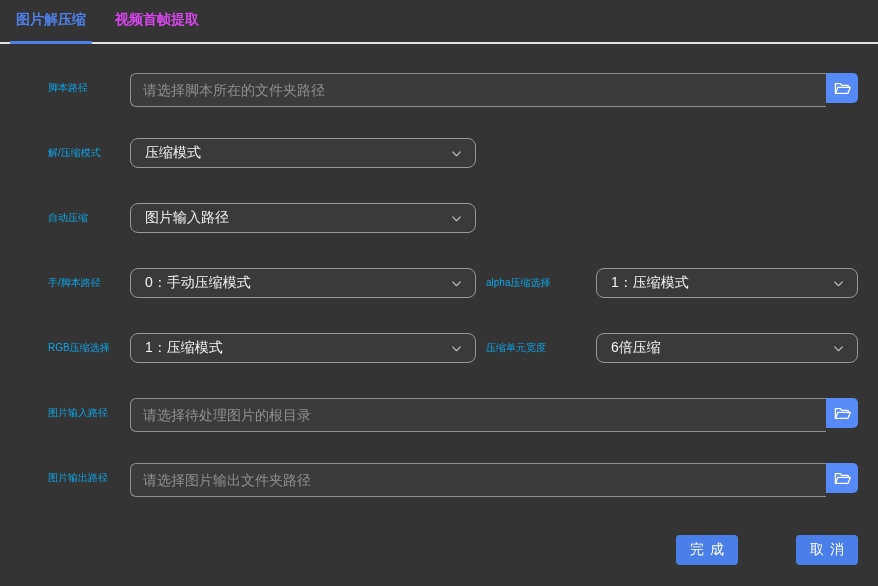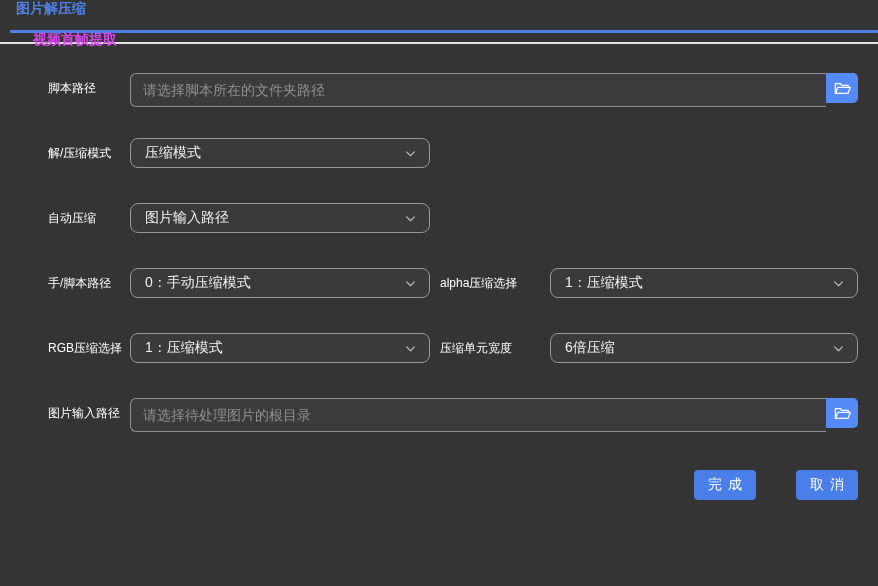--- a/index.html
+++ b/index.html
@@ -10,25 +10,25 @@
     background: #343434;
     overflow: hidden;
     font-family: "Liberation Sans", "DejaVu Sans", sans-serif;
     -webkit-font-smoothing: antialiased;
   }
   .window { width: 878px; height: 586px; box-sizing: border-box; }
 
   
   .tabbar {
     display: flex;
+    align-items: flex-end;
     padding-left: 10px;
     border-bottom: 2px solid #e2e2e2;
     height: 44px;
     box-sizing: border-box;
-    flex-direction: column;
   }
   .tab {
     position: relative;
     padding: 0 6px 13px 6px;
     font-size: 14px;
     font-weight: 600;
     color: #d946ef;
     cursor: pointer;
     white-space: nowrap;
   }
@@ -46,22 +46,22 @@
   .form { padding: 29px 20px 0 48px; }
   .row {
     display: flex;
     align-items: center;
     height: 30px;
     margin-bottom: 35px;
   }
   .field-label {
     width: 82px;
     flex-shrink: 0;
-    font-size: 12px;
-    color: #ffffff;
+    font-size: 10px;
+    color: #0ea5e9;
     white-space: nowrap;
   }
   .field-label.second {
     margin-left: 10px;
     width: 95px;
     padding-right: 15px;
     box-sizing: content-box;
   }
 
   
@@ -108,29 +108,29 @@
     padding: 0 12px 0 14px;
     cursor: pointer;
   }
   .select-value {
     flex: 1;
     font-size: 14px;
     color: #f2f2f2;
     white-space: nowrap;
     overflow: hidden;
   }
-  .select.left { width: 300px; flex: none; }
+  .select.left { width: 346px; flex: none; }
   .select.right { flex: 1; }
   .chevron { flex-shrink: 0; margin-left: 8px; }
 
   
   .footer {
     display: flex;
     justify-content: flex-end;
-    gap: 40px;
+    gap: 58px;
     padding: 7px 20px 0 0;
   }
   .btn {
     min-width: 62px;
     height: 30px;
     background: #4a7fe9;
     color: #ffffff;
     border: none;
     border-radius: 4px;
     font-size: 14px;
@@ -233,20 +233,32 @@
         <input class="path-input" type="text" placeholder="请选择待处理图片的根目录" style="">
         <button class="folder-btn">
           <svg width="17" height="15" viewBox="0 0 24 20" fill="none" stroke="#ffffff" stroke-width="1.8" stroke-linejoin="round">
             <path d="M2 17 V3 h7 l2 2.5 h9 v3"></path>
             <path d="M2 17 l3.4-8.5 H23 L19.6 17 Z"></path>
           </svg>
         </button>
       </div>
     </div>
 
+    <div class="row">
+      <div class="field-label">图片输出路径</div>
+      <div class="path-group">
+        <input class="path-input" type="text" placeholder="请选择图片输出文件夹路径" style="">
+        <button class="folder-btn">
+          <svg width="17" height="15" viewBox="0 0 24 20" fill="none" stroke="#ffffff" stroke-width="1.8" stroke-linejoin="round">
+            <path d="M2 17 V3 h7 l2 2.5 h9 v3"></path>
+            <path d="M2 17 l3.4-8.5 H23 L19.6 17 Z"></path>
+          </svg>
+        </button>
+      </div>
+    </div>
 
   </div>
 
   <div class="footer">
     <button class="btn">完成</button>
     <button class="btn">取消</button>
   </div>
 
 </div>
 

